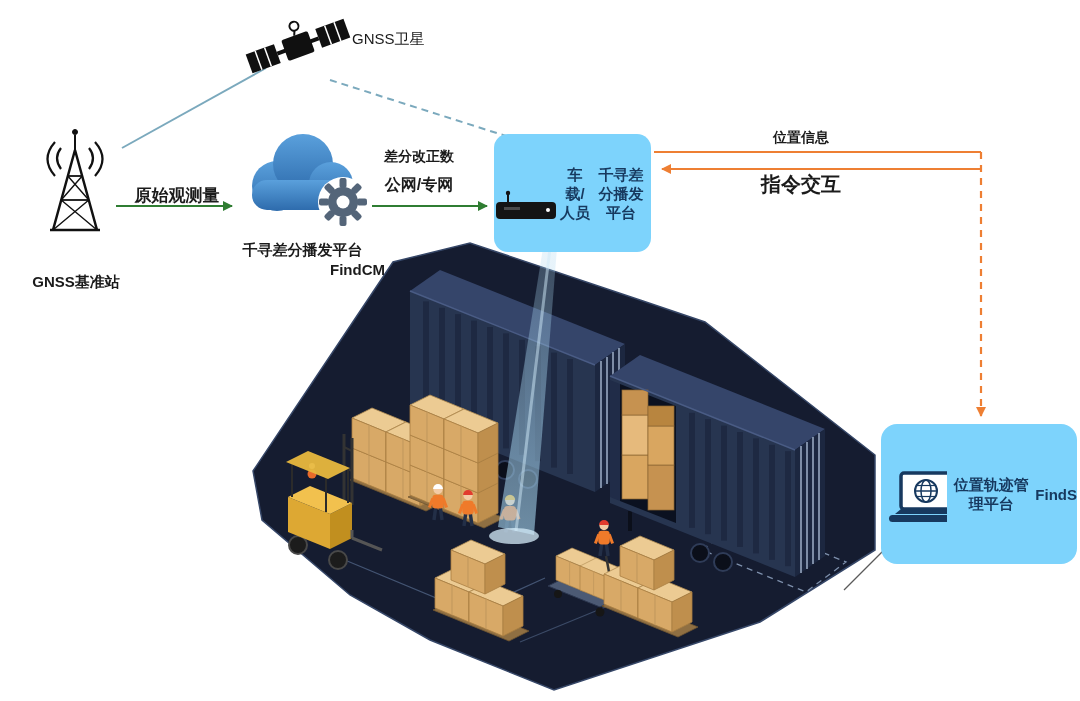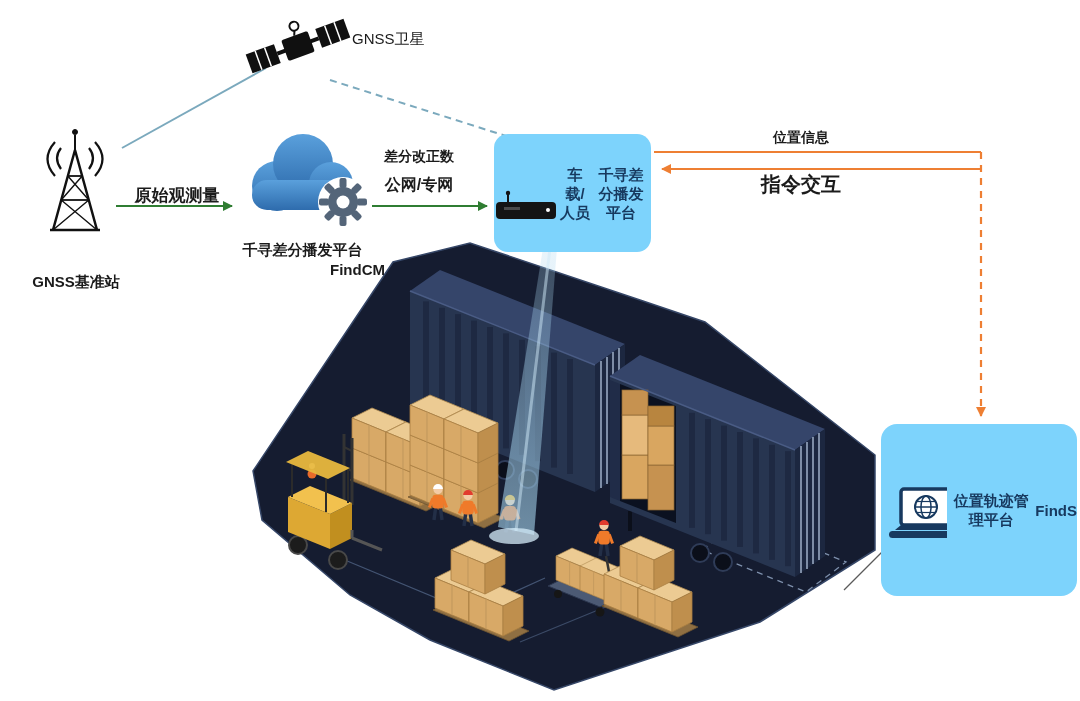--- a/index.html
+++ b/index.html
@@ -310,21 +310,21 @@
     <g>
       <rect x="88" y="3" width="31" height="57" rx="6" fill="#ffffff" stroke="#141414" stroke-width="3"></rect>
       <line x1="97" y1="10" x2="110" y2="10" stroke="#141414" stroke-width="2"></line>
       <circle cx="103.5" cy="53" r="2.5" fill="#141414"></circle>
     </g>
   </svg>
   <div class="pline">车载/人员</div>
   <div class="pline">千寻差分播发平台</div>
 </div>
 
-<div class="panel" style="left:881px;top:424px;width:196px;height:172px;border-radius:16px;">
+<div class="panel" style="left:881px;top:424px;width:196px;height:140px;border-radius:16px;">
   <svg class="finds-icon" width="90" height="56">
     <rect x="20" y="2" width="50" height="36" rx="3" fill="#ffffff" stroke="#17395f" stroke-width="3.5"></rect>
     <circle cx="45" cy="20" r="11" fill="#ffffff" stroke="#17395f" stroke-width="2"></circle>
     <ellipse cx="45" cy="20" rx="5" ry="11" fill="none" stroke="#17395f" stroke-width="1.5"></ellipse>
     <line x1="34" y1="20" x2="56" y2="20" stroke="#17395f" stroke-width="1.5"></line>
     <line x1="36" y1="14.5" x2="54" y2="14.5" stroke="#17395f" stroke-width="1.2"></line>
     <line x1="36" y1="25.5" x2="54" y2="25.5" stroke="#17395f" stroke-width="1.2"></line>
     <path d="M20,38 h50 l6,5 H14 z" fill="#17395f"></path>
     <rect x="8" y="44" width="74" height="7" rx="3.5" fill="#17395f"></rect>
   </svg>

